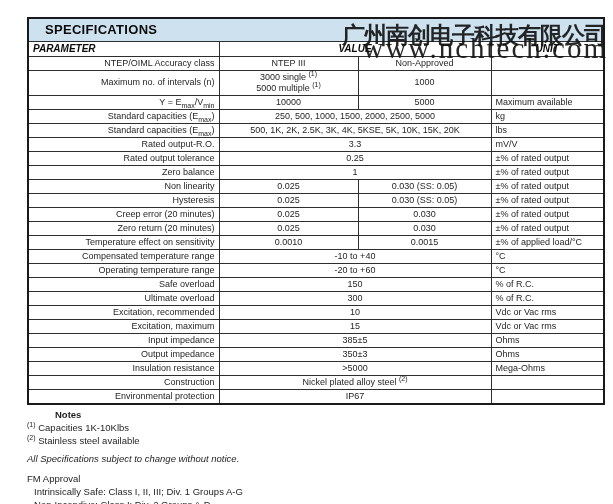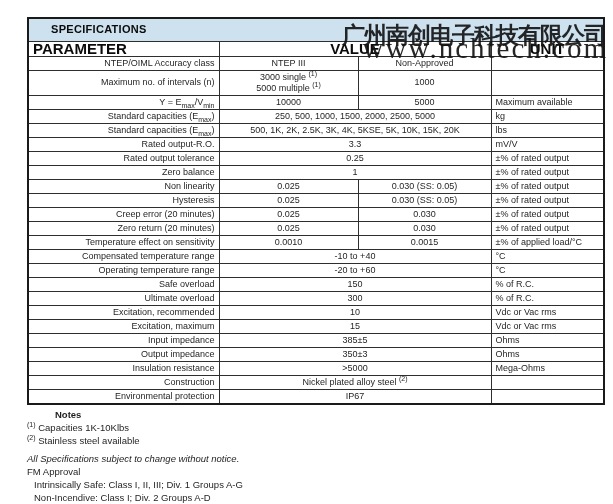--- a/index.html
+++ b/index.html
@@ -51,31 +51,32 @@
     border: 1px solid #2e2e2e;
     font-size: 9px;
     line-height: 11px;
     padding: 1px 4px 1px 4px;
     overflow: hidden;
     vertical-align: middle;
   }
   th.title-cell {
     background: #cee1ef;
     text-align: left;
-    font-size: 11px;
+    font-size: 13px;
     line-height: 13px;
     height: 23px;
-    padding-left: 22px;
+    padding-left: 16px;
     letter-spacing: 0.3px;
     color: #0b0b0b;
   }
   th.col-head {
     height: 15px;
-    font-size: 15px;
+    font-size: 10px;
     color: #0b0b0b;
+    font-style: italic;
   }
   th.col-head.param { text-align: left; }
   th.col-head.value, th.col-head.unit { text-align: center; }
   td.param-cell { text-align: right; white-space: nowrap; height: 12px; }
   td.value-cell { text-align: center; height: 12px; }
   td.unit-cell  { text-align: left; white-space: nowrap; height: 12px; }
   sup { font-size: 7px; vertical-align: super; line-height: 0; }
   sub { font-size: 7px; vertical-align: sub;  line-height: 0; }
 
   
@@ -84,21 +85,21 @@
     left: 27px;
     top: 408px;
     width: 560px;
     font-size: 9.5px;
     line-height: 13px;
     z-index: 2;
   }
   .notes-title { font-weight: bold; padding-left: 28px; }
   .note-line sup { font-size: 7px; }
   .disclaimer { margin-top: 5px; font-style: italic; }
-  .fm-title { margin-top: 0; }
+  .fm-title { margin-top: 7px; }
   .fm-line { padding-left: 7px; }
 </style>
 </head>
 <body>
 
 <div class="wm-cn">广州南创电子科技有限公司</div>
 <div class="wm-web">www.nchtech.com</div>
 
 <div class="table-wrap">
   <table>

